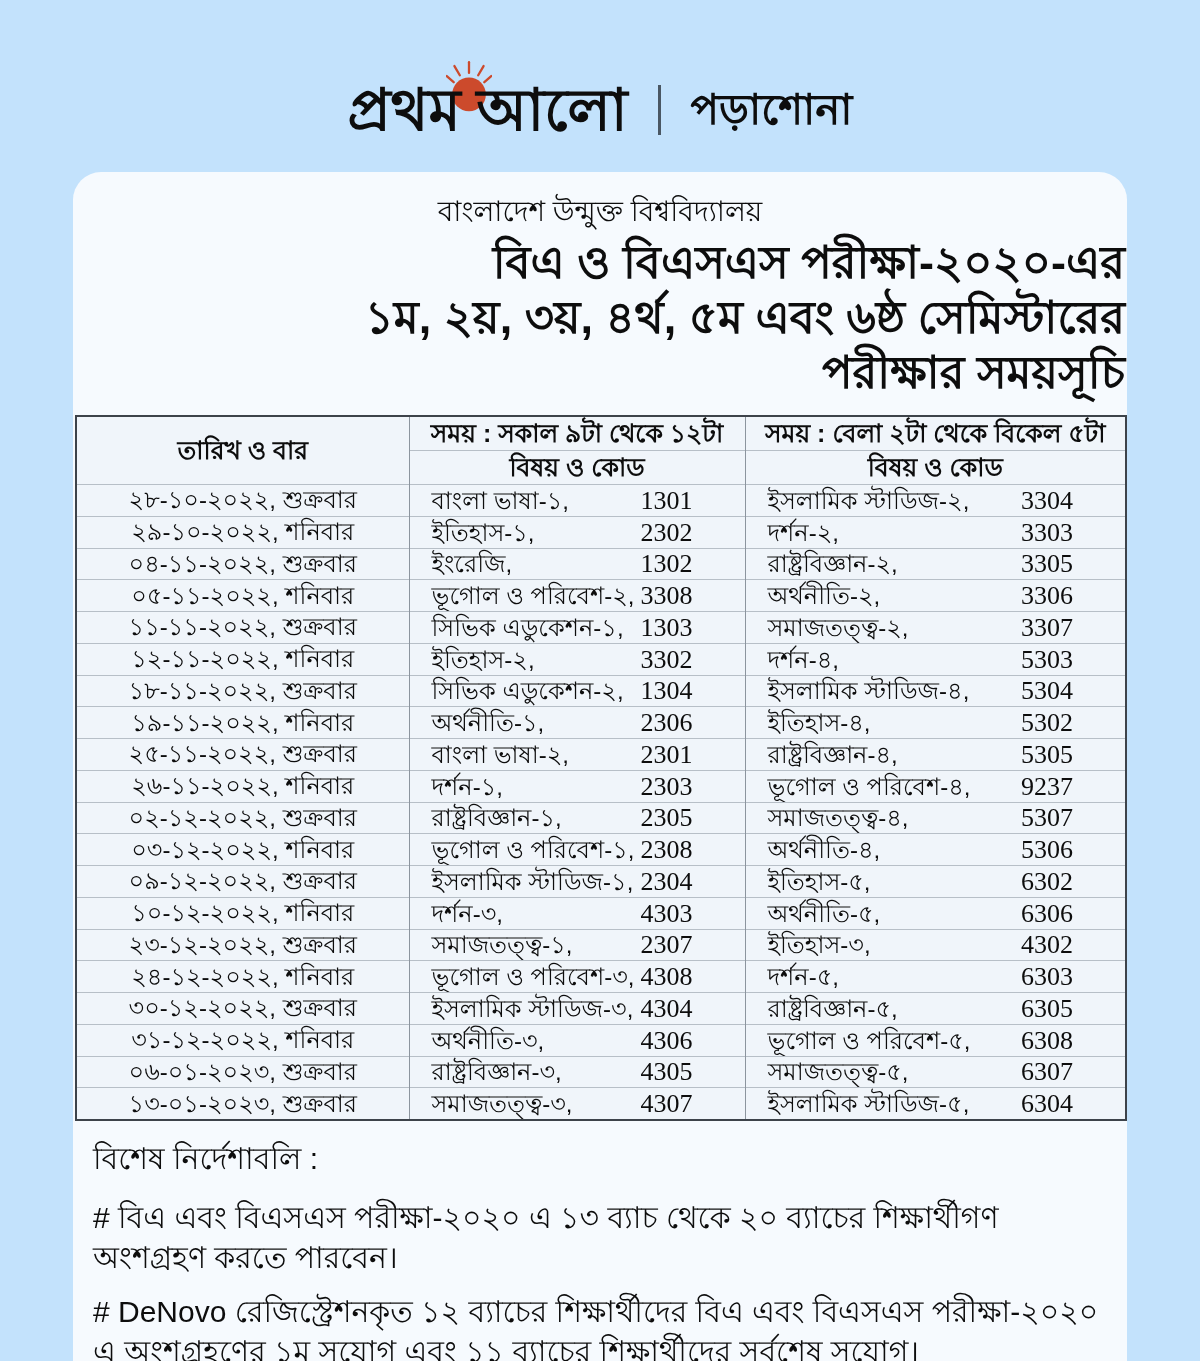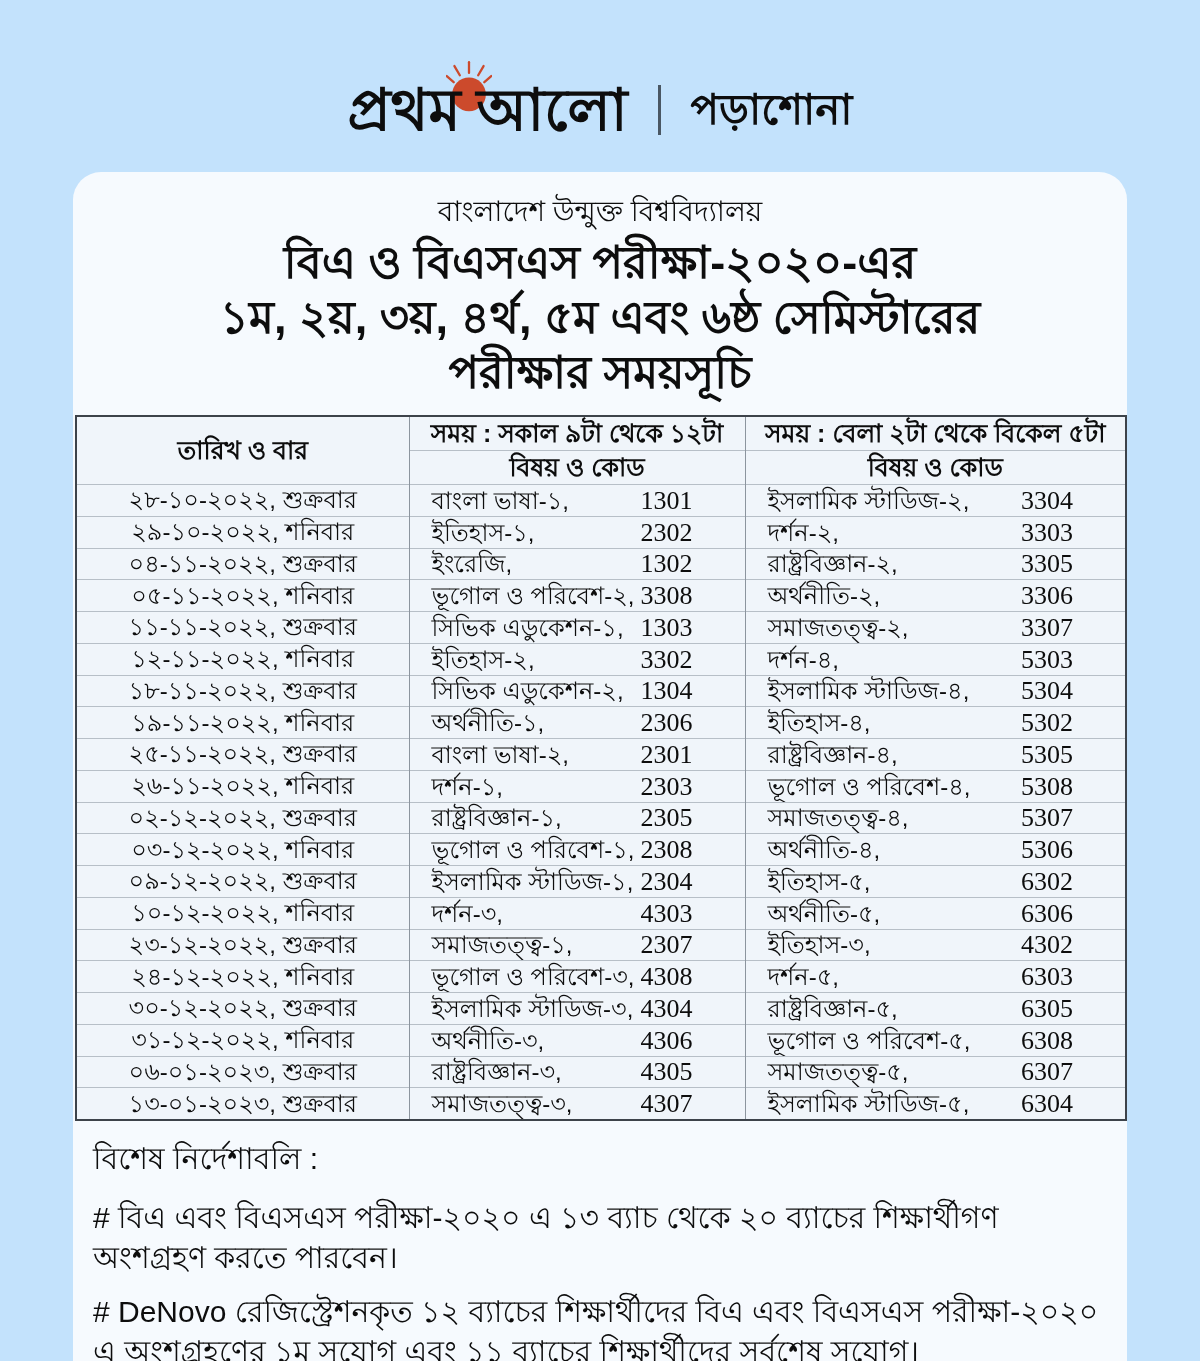--- a/index.html
+++ b/index.html
@@ -63,21 +63,21 @@
     overflow: hidden;
   }
   .card-subtitle {
     text-align: center;
     font-size: 28px;
     font-weight: 500;
     margin: 0 0 6px;
     line-height: 1.25;
   }
   .card-title {
-    text-align: center;
+    text-align: right;
     font-size: 45px;
     font-weight: 700;
     line-height: 55px;
     margin: 0;
   }
 
   
   table.schedule {
     width: 1050px;
     margin-top: 15px;
@@ -332,21 +332,21 @@
       <td class="date-cell">২৬-১১-২০২২, শনিবার</td>
       <td class="subject-cell">
         <div class="scell">
           <span class="sname">দর্শন-১,</span>
           <span class="scode">2303</span>
         </div>
       </td>
       <td class="subject-cell">
         <div class="scell">
           <span class="sname">ভূগোল ও পরিবেশ-৪,</span>
-          <span class="scode">5308</span>
+          <span class="scode">9237</span>
         </div>
       </td>
     </tr>
 
     <tr>
       <td class="date-cell">০২-১২-২০২২, শুক্রবার</td>
       <td class="subject-cell">
         <div class="scell">
           <span class="sname">রাষ্ট্রবিজ্ঞান-১,</span>
           <span class="scode">2305</span>

